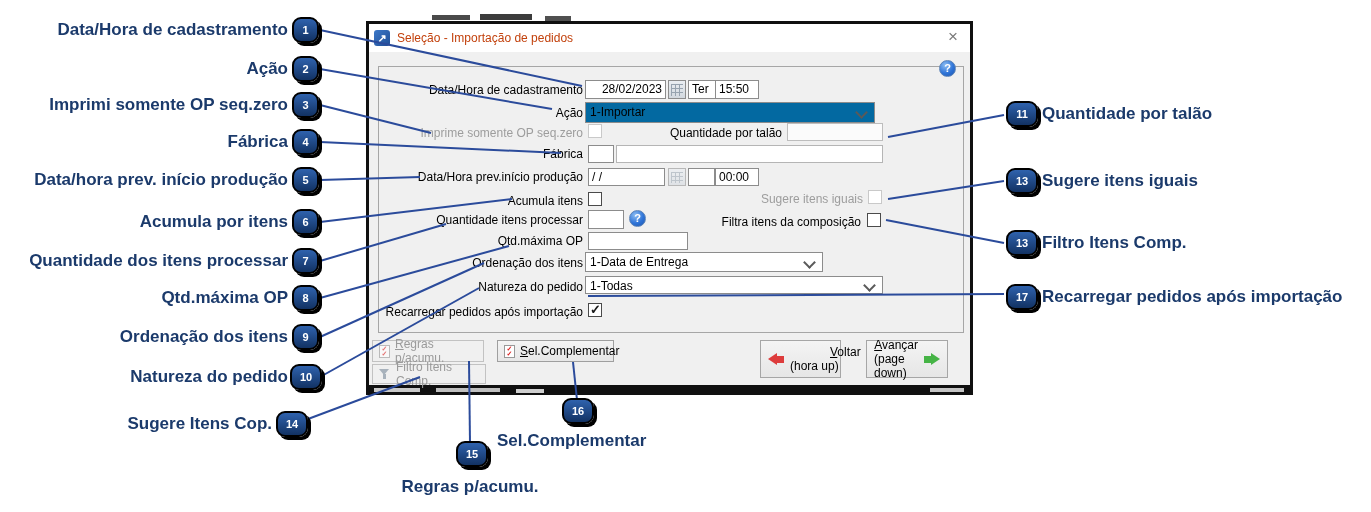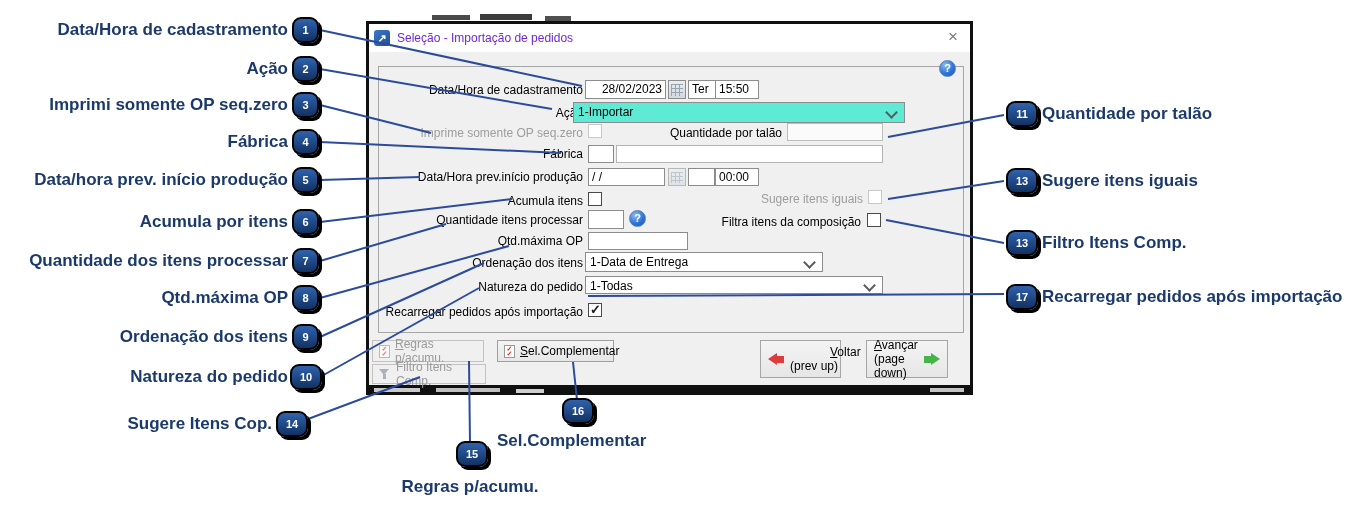--- a/index.html
+++ b/index.html
@@ -10,21 +10,21 @@
   .callout.r{text-align:right;}
   .callout.c{text-align:center;}
   .badge{position:absolute;width:27px;height:26px;border:2px solid #000;border-radius:9px;
          background:linear-gradient(#2f62ad,#123263);box-shadow:3px 3px 0 #000;
          color:#fff;font-size:11px;font-weight:bold;display:flex;align-items:center;justify-content:center;box-sizing:border-box;}
   .badge.wide{width:32px;}
   
   .dlg-shadow{position:absolute;left:366px;top:21px;width:607px;height:374px;background:#101010;}
   .dlg{position:absolute;left:369px;top:24px;width:601px;height:361px;background:#ffffff;}
   .dlg-body{position:absolute;left:369px;top:52px;width:601px;height:333px;background:#f0f0f0;}
-  .titlebar-title{position:absolute;left:397px;top:31px;font-size:12px;color:#6d28d9;}
+  .titlebar-title{position:absolute;left:397px;top:31px;font-size:12px;color:#c2410c;}
   .app-icon{position:absolute;left:374px;top:30px;width:16px;height:16px;border-radius:3px;
             background:linear-gradient(135deg,#3c78c8,#1f4e96);color:#fff;font-size:11px;font-weight:bold;
             display:flex;align-items:center;justify-content:center;}
   .close-x{position:absolute;left:944px;top:28px;width:18px;height:18px;color:#7a7a7a;font-size:17px;line-height:18px;text-align:center;}
   .groupbox{position:absolute;left:378px;top:66px;width:586px;height:267px;border:1px solid #a6a6a6;box-sizing:border-box;}
   
   .dlg-label{position:absolute;font-size:12px;color:#000;line-height:15px;text-align:right;white-space:nowrap;}
   .dlg-label.dis{color:#9d9d9d;}
   .fld{position:absolute;background:#fff;border:1px solid #8c8c8c;font-size:12px;color:#000;
        padding:1px 3px 0 3px;box-sizing:border-box;white-space:nowrap;overflow:hidden;}
@@ -90,21 +90,21 @@
   <div class="groupbox"></div>
   <div class="help" style="left:939px;top:60px;">?</div>
 
   <div class="dlg-label" style="left:383px;top:83px;width:200px;">Data/Hora de cadastramento</div>
   <div class="fld" style="left:585px;top:80px;width:81px;height:19px;text-align:right;">28/02/2023</div>
   <div class="cal" style="left:668px;top:80px;"></div>
   <div class="fld" style="left:688px;top:80px;width:39px;height:19px;">Ter</div>
   <div class="fld" style="left:715px;top:80px;width:44px;height:19px;">15:50</div>
 
   <div class="dlg-label" style="left:383px;top:106px;width:200px;">Ação</div>
-  <div class="cmb" style="left:573px;top:102px;width:332px;height:21px;background:#5eead4;">
+  <div class="cmb" style="left:585px;top:102px;width:290px;height:21px;background:#0369a1;">
     <span>1-Importar</span>
     <span class="chev"></span>
   </div>
 
   <div class="dlg-label dis" style="left:383px;top:126px;width:200px;">Imprime somente OP seq.zero</div>
   <div class="cbx dis" style="left:588px;top:124px;"></div>
   <div class="dlg-label" style="left:632px;top:126px;width:150px;">Quantidade por talão</div>
   <div class="fld dis" style="left:787px;top:123px;width:96px;height:18px;"></div>
 
   <div class="dlg-label" style="left:383px;top:147px;width:200px;">Fábrica</div>
@@ -158,26 +158,26 @@
     <span class="chkico"></span>
     <span class="mnemonic">Sel.Complementar</span>
   </div>
   <div class="navbtn" style="left:760px;top:340px;width:81px;height:38px;">
     <span class="arrow-wrap">
         <span class="tri-l"></span>
         <span class="tail-l"></span>
       </span>
     <span class="navtxt">
       <span class="mnemonic" style="display:block;margin-left:40px;">Voltar</span>
-      <span style="display:block;">(prev up)</span>
+      <span style="display:block;">(hora up)</span>
     </span>
   </div>
   <div class="navbtn" style="left:866px;top:340px;width:82px;height:38px;">
     <span class="navtxt">
-      <span class="mnemonic" style="display:block;">Avançar</span>
+      <span class="mnemonic" style="display:block;text-align:right;">Avançar</span>
       <span style="display:block;">(page down)</span>
     </span>
     <span class="arrow-wrap">
         <span class="tail-r"></span>
         <span class="tri-r"></span>
       </span>
   </div>
 
   <svg class="lines" width="1371" height="512">
     <g stroke="#2b4b9b" stroke-width="2" fill="none">

